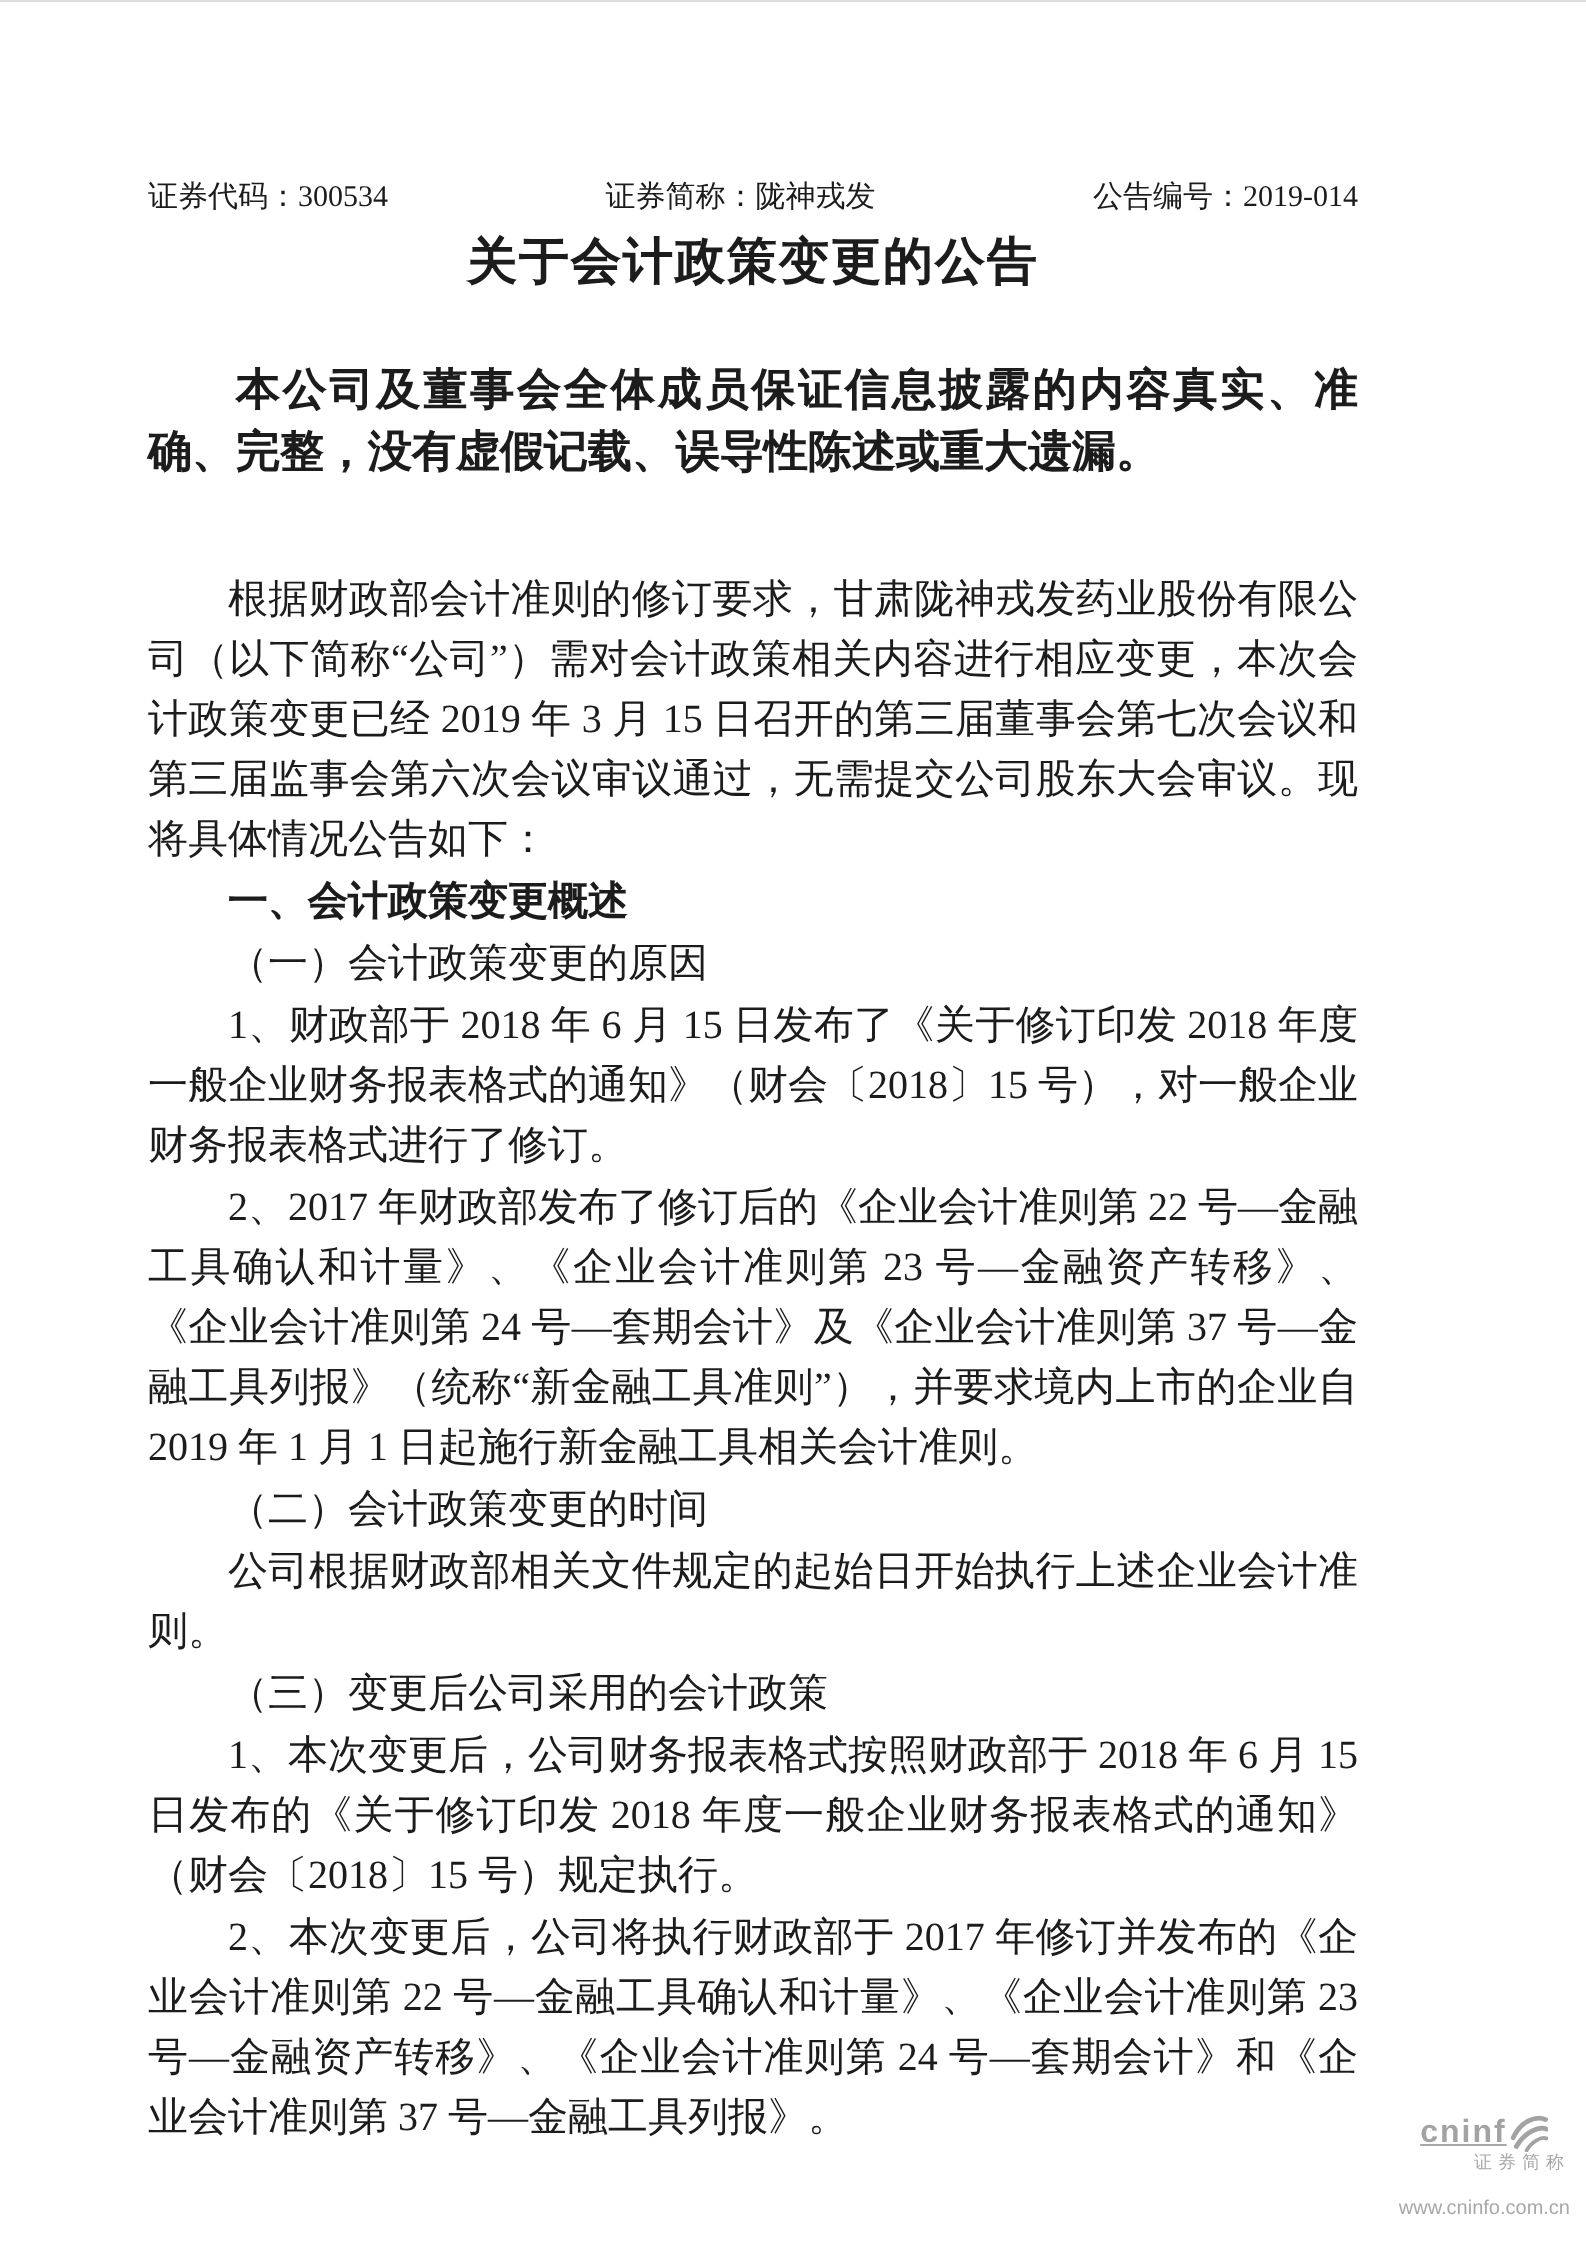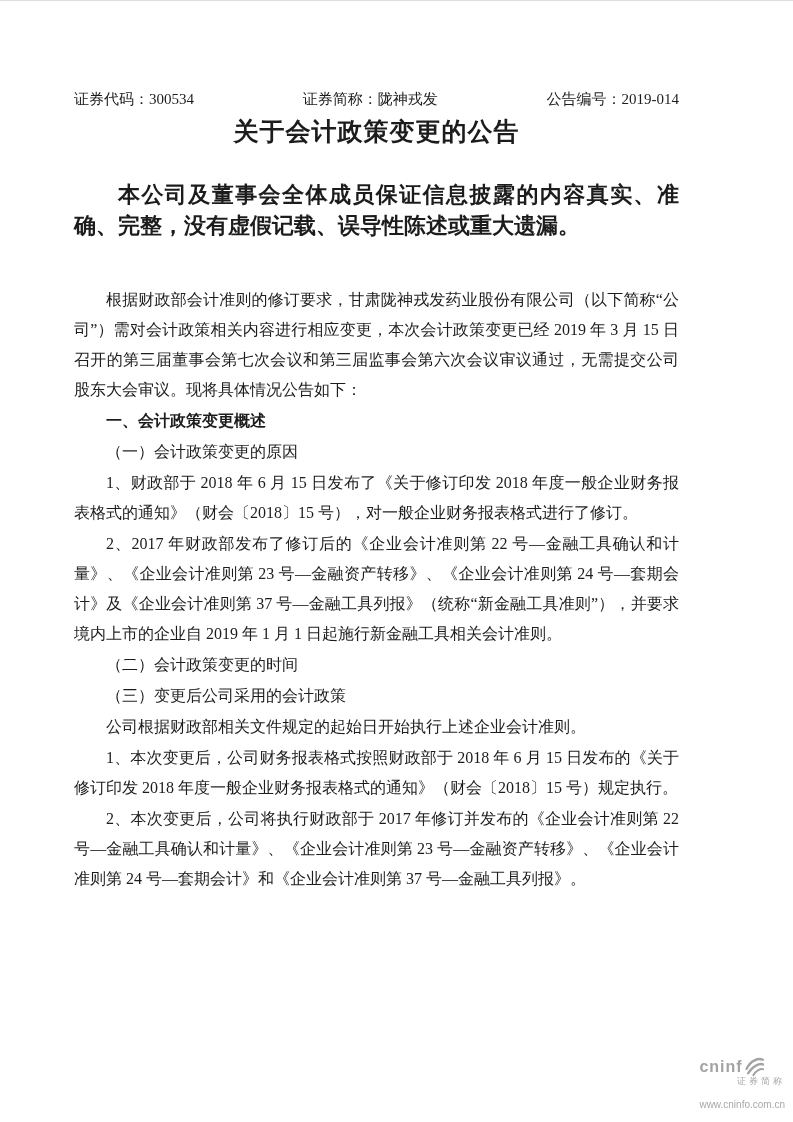--- a/index.html
+++ b/index.html
@@ -55,21 +55,21 @@
     font-size: 22px;
     line-height: 31px;
     text-indent: 2em;
     text-align: justify;
   }
   .doc-body {
     margin-top: 44px;
   }
   .doc-body p {
     margin: 1px 0;
-    font-size: 16px;
+    font-size: 20px;
     line-height: 30px;
     text-indent: 2em;
     text-align: justify;
     word-break: break-all;
   }
   .doc-body p.section-heading {
     font-family: "Liberation Sans", "DejaVu Sans", sans-serif;
     font-weight: 700;
     text-align: left;
   }
@@ -79,22 +79,23 @@
     bottom: 12px;
     text-align: right;
     color: #a8a8a8;
     font-family: "Liberation Sans", "DejaVu Sans", sans-serif;
     line-height: 1.1;
     user-select: none;
   }
   .logo-top {
     display: flex;
     align-items: center;
-    justify-content: flex-start;
+    justify-content: center;
     gap: 2px;
+    text-decoration: underline;
   }
   .logo-brand {
     font-weight: 700;
     font-size: 16px;
     letter-spacing: 1px;
     color: #a3a3a3;
   }
   .logo-swirl-icon svg {
     display: block;
   }
@@ -125,22 +126,22 @@
 
   <p class="disclaimer">本公司及董事会全体成员保证信息披露的内容真实、准确、完整，没有虚假记载、误导性陈述或重大遗漏。</p>
 
   <div class="doc-body">
     <p>根据财政部会计准则的修订要求，甘肃陇神戎发药业股份有限公司（以下简称“公司”）需对会计政策相关内容进行相应变更，本次会计政策变更已经 2019 年 3 月 15 日召开的第三届董事会第七次会议和第三届监事会第六次会议审议通过，无需提交公司股东大会审议。现将具体情况公告如下：</p>
     <p class="section-heading">一、会计政策变更概述</p>
     <p>（一）会计政策变更的原因</p>
     <p>1、财政部于 2018 年 6 月 15 日发布了《关于修订印发 2018 年度一般企业财务报表格式的通知》（财会〔2018〕15 号），对一般企业财务报表格式进行了修订。</p>
     <p>2、2017 年财政部发布了修订后的《企业会计准则第 22 号—金融工具确认和计量》、《企业会计准则第 23 号—金融资产转移》、《企业会计准则第 24 号—套期会计》及《企业会计准则第 37 号—金融工具列报》（统称“新金融工具准则”），并要求境内上市的企业自 2019 年 1 月 1 日起施行新金融工具相关会计准则。</p>
     <p>（二）会计政策变更的时间</p>
+    <p>公司根据财政部相关文件规定的起始日开始执行上述企业会计准则。</p>
     <p>（三）变更后公司采用的会计政策</p>
-    <p>公司根据财政部相关文件规定的起始日开始执行上述企业会计准则。</p>
     <p>1、本次变更后，公司财务报表格式按照财政部于 2018 年 6 月 15 日发布的《关于修订印发 2018 年度一般企业财务报表格式的通知》（财会〔2018〕15 号）规定执行。</p>
     <p>2、本次变更后，公司将执行财政部于 2017 年修订并发布的《企业会计准则第 22 号—金融工具确认和计量》、《企业会计准则第 23 号—金融资产转移》、《企业会计准则第 24 号—套期会计》和《企业会计准则第 37 号—金融工具列报》。</p>
   </div>
 
 </div>
 
 <div class="cninfo-logo">
   <div class="logo-top">
     <span class="logo-brand">cninf</span>
     <span class="logo-swirl-icon">

